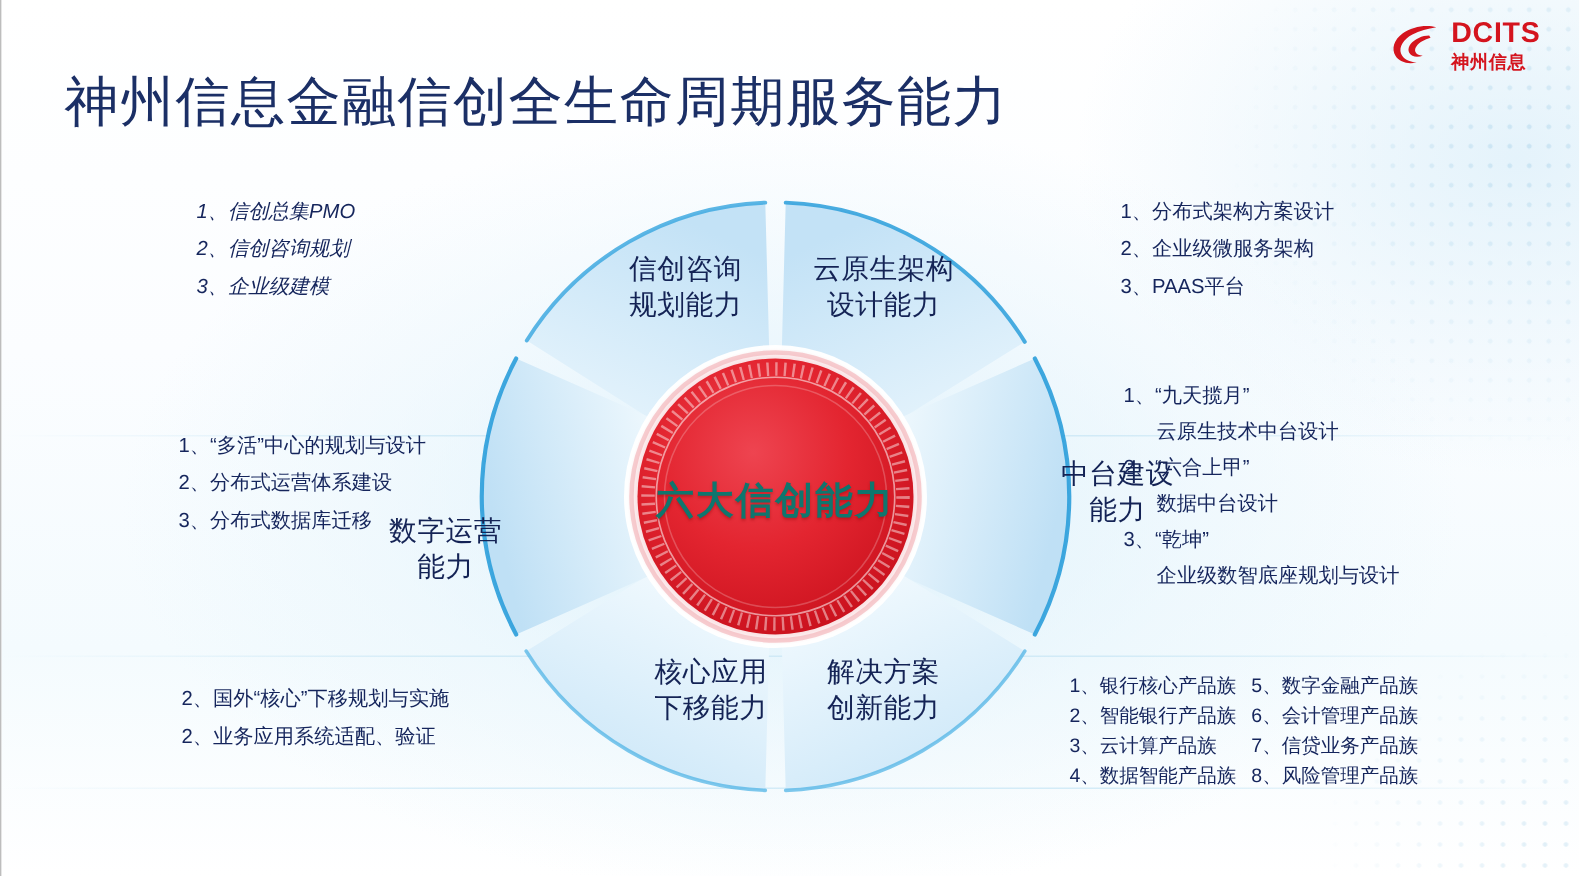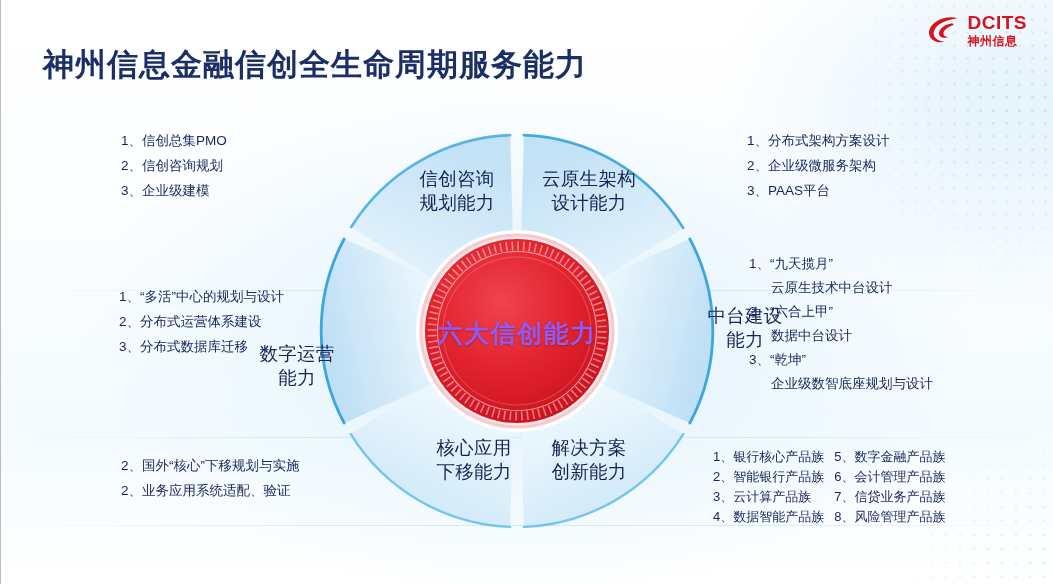--- a/index.html
+++ b/index.html
@@ -53,22 +53,22 @@
     left: 0; right: 0;
     height: 1px;
     background: linear-gradient(90deg, rgba(255,255,255,0) 0%, rgba(200,230,245,.75) 30%, rgba(200,230,245,.75) 70%, rgba(255,255,255,0) 100%);
     pointer-events: none;
   }
 
   
   .page-title {
     position: absolute;
     left: 42px; top: 44px;
-    font-size: 31px;
-    font-weight: bold;
+    font-size: 36px;
+    font-weight: normal;
     letter-spacing: 1px;
     color: #1b2f66;
     white-space: nowrap;
   }
 
   .logo {
     position: absolute;
     right: 26px; top: 13px;
     display: flex;
     align-items: center;
@@ -89,21 +89,21 @@
   .note {
     position: absolute;
     color: #15255c;
     font-size: 13.5px;
     line-height: 25px;
     white-space: nowrap;
   }
   .note .row { display: block; }
   .note .sub { display: block; padding-left: 22px; }
 
-  .note-tl { left: 120px; top: 128px; }
+  .note-tl { left: 130px; top: 128px; font-style: italic; }
   .note-ml { left: 118px; top: 284px; }
   .note-bl { left: 120px; top: 453px; }
   .note-tr { left: 746px; top: 128px; }
   .note-mr { left: 748px; top: 252px; line-height: 24px; }
 
   .note-br {
     position: absolute;
     left: 712px; top: 447px;
     display: flex;
     gap: 10px;
@@ -136,21 +136,21 @@
   .lbl-c { left: 392px; top: 173px; width: 120px; }  
   .lbl-d { left: 236px; top: 305px; width: 120px; }  
   .lbl-e { left: 121px; top: 305px; width: 120px; }  
   .lbl-f { left: -56px; top: 173px; width: 120px; margin-top: 38px; }  
 
   .core-label {
     position: absolute;
     left: 0; right: 0;
     top: 186px;
     text-align: center;
-    color: #8b5cf6;
+    color: #0f766e;
     font-size: 25px;
     font-weight: bold;
     letter-spacing: 1.5px;
     text-shadow: 0 1px 2px rgba(120,0,0,.35);
     font-family: Liberation Mono, monospace;
   }
 </style>
 </head>
 <body>
 

